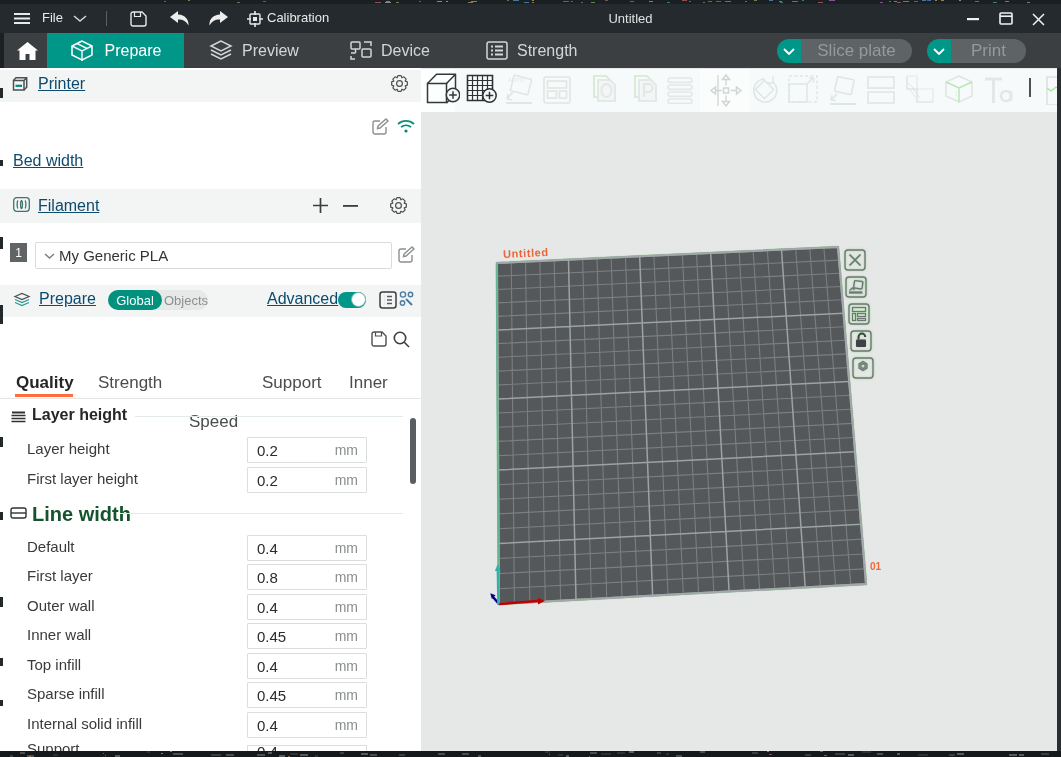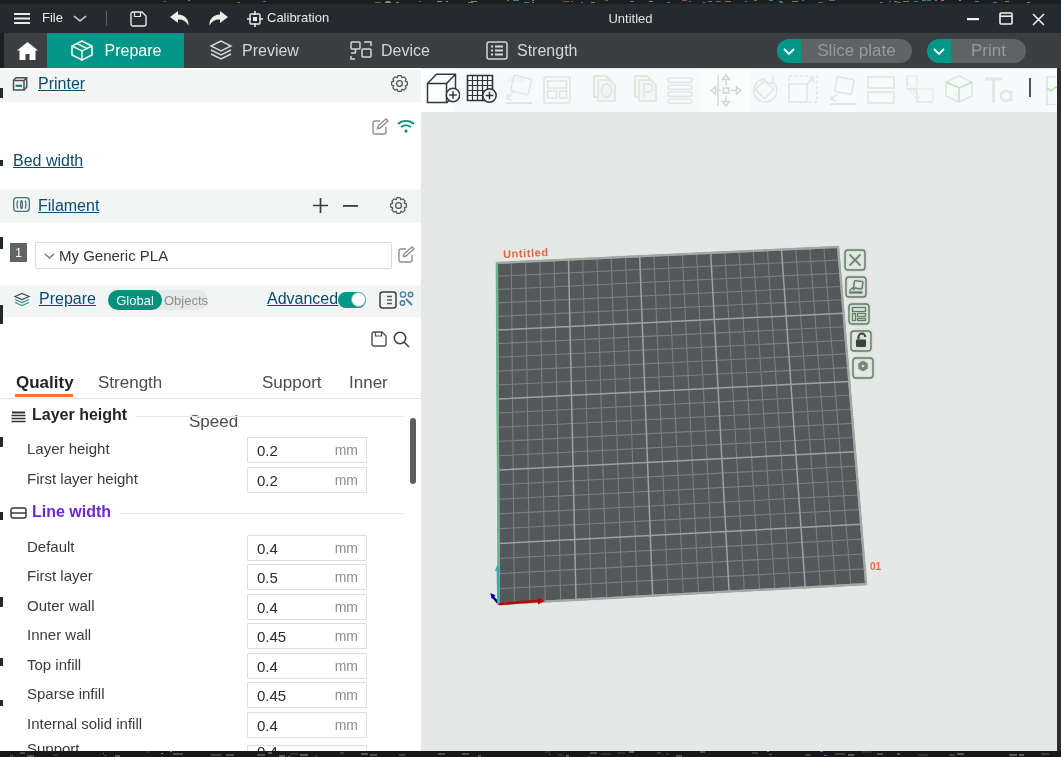--- a/index.html
+++ b/index.html
@@ -236,30 +236,30 @@
       <span class="val">0.2</span>
       <span class="unit">mm</span>
     </div>
 
  <svg class="abs" style="left:10px;top:439px" width="17" height="12">
       <g fill="none" stroke="#2f3335" stroke-width="1.4">
         <rect x="1" y="1" width="15" height="10" rx="2"></rect>
         <path d="M1 6h15"></path>
       </g>
     </svg>
- <div class="abs" style="left:32px;top:435px;font-size:16px;font-weight:bold;color:#6d28d9;">Line width</div>
+ <div class="abs" style="left:32px;top:435px;font-size:20px;font-weight:bold;color:#14532d;">Line width</div>
  <div class="abs" style="left:120px;top:445px;width:283px;height:1px;background:#e2eaea;"></div>
  <div class="rowlbl" style="top:470px;">Default</div>
  <div class="inputbox" style="top:467px;">
       <span class="val">0.4</span>
       <span class="unit">mm</span>
     </div>
  <div class="rowlbl" style="top:499px;">First layer</div>
  <div class="inputbox" style="top:496px;">
-      <span class="val">0.5</span>
+      <span class="val">0.8</span>
       <span class="unit">mm</span>
     </div>
  <div class="rowlbl" style="top:529px;">Outer wall</div>
  <div class="inputbox" style="top:526px;">
       <span class="val">0.4</span>
       <span class="unit">mm</span>
     </div>
  <div class="rowlbl" style="top:558px;">Inner wall</div>
  <div class="inputbox" style="top:555px;">
       <span class="val">0.45</span>

